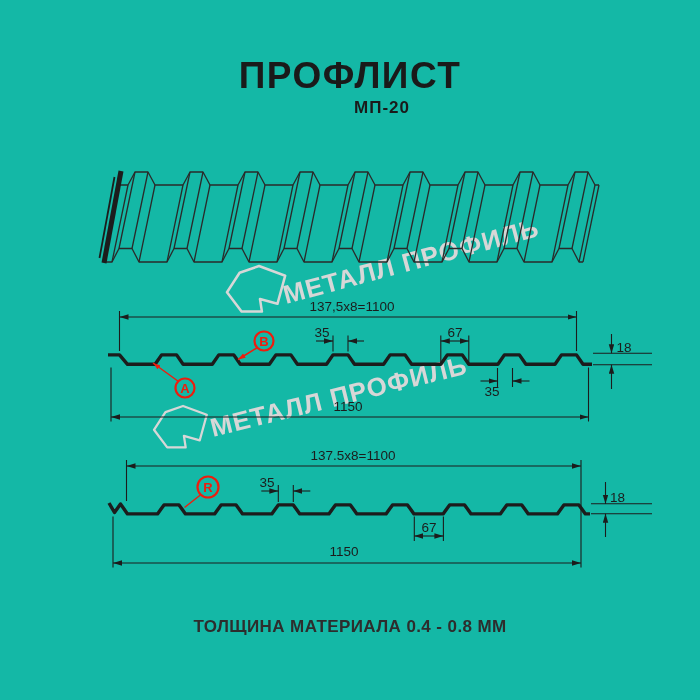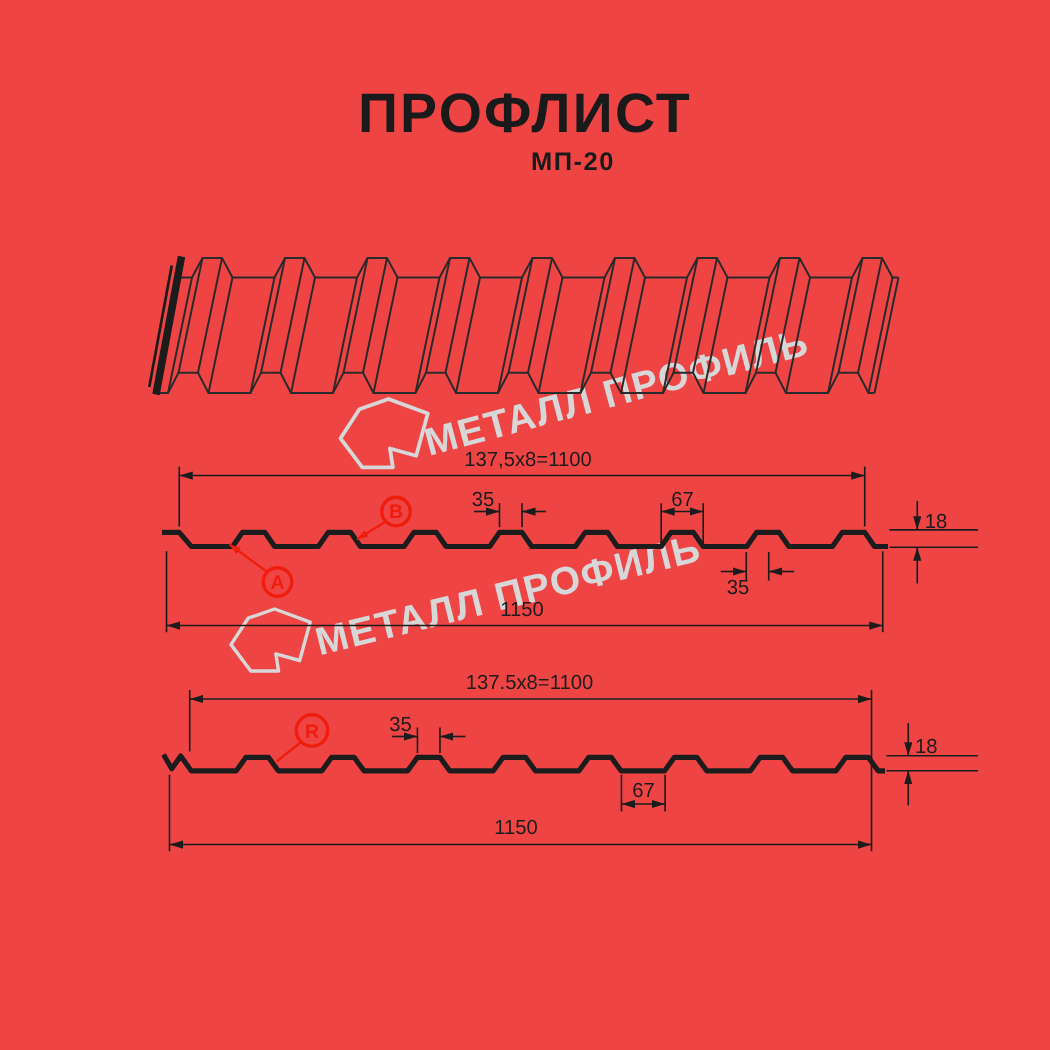--- a/index.html
+++ b/index.html
@@ -1,16 +1,16 @@
 <!DOCTYPE html>
 <html><head>
 <meta charset="utf-8">
 <style>
   html,body{margin:0;padding:0;background:#fff;}
-  .canvas{position:relative;width:700px;height:700px;background:#ef4444;overflow:hidden;
+  .canvas{position:relative;width:700px;height:700px;background:#14b8a6;overflow:hidden;
           font-family:"Liberation Sans",sans-serif;}
   .title{position:absolute;top:55px;left:0;width:700px;text-align:center;
          font-size:37px;font-weight:800;color:#1a1a1a;letter-spacing:1.5px;}
   .subtitle{position:absolute;top:98px;left:0;width:700px;text-align:center;
          font-size:17px;font-weight:700;color:#1a1a1a;letter-spacing:1px;margin-left:32px;}
   .caption{position:absolute;top:617px;left:0;width:700px;text-align:center;
          font-size:17px;font-weight:600;color:#2d2d2d;letter-spacing:.4px;}
   svg.diagram{position:absolute;left:0;top:0;}
   .profile{fill:none;stroke:#1c1c1c;stroke-width:3.4;stroke-linejoin:round;stroke-linecap:butt;}
   .dim{stroke:#1c1c1c;stroke-width:1.1;fill:none;}
@@ -25,20 +25,21 @@
   .wmtext{font-family:"Liberation Sans",sans-serif;font-size:26px;font-weight:bold;
           fill:#d7d7d7;letter-spacing:1px;}
 </style>
 </head>
 <body>
 
 <div class="canvas">
 
   <div class="title">ПРОФЛИСТ</div>
   <div class="subtitle">МП-20</div>
+  <div class="caption">ТОЛЩИНА МАТЕРИАЛА 0.4 - 0.8 ММ</div>
 
   <svg class="diagram" width="700" height="700" viewBox="0 0 700 700">
     <defs>
       <marker id="ah" markerUnits="userSpaceOnUse" markerWidth="10" markerHeight="7" refX="9" refY="2.75" orient="auto-start-reverse">
         <path d="M0 0 L9 2.75 L0 5.5 Z" fill="#1c1c1c"></path>
       </marker>
       <marker id="ahr" markerUnits="userSpaceOnUse" markerWidth="9" markerHeight="6" refX="7.5" refY="2.5" orient="auto">
         <path d="M0 0 L7.5 2.5 L0 5 Z" fill="#ee1d0e"></path>
       </marker>
     </defs>

